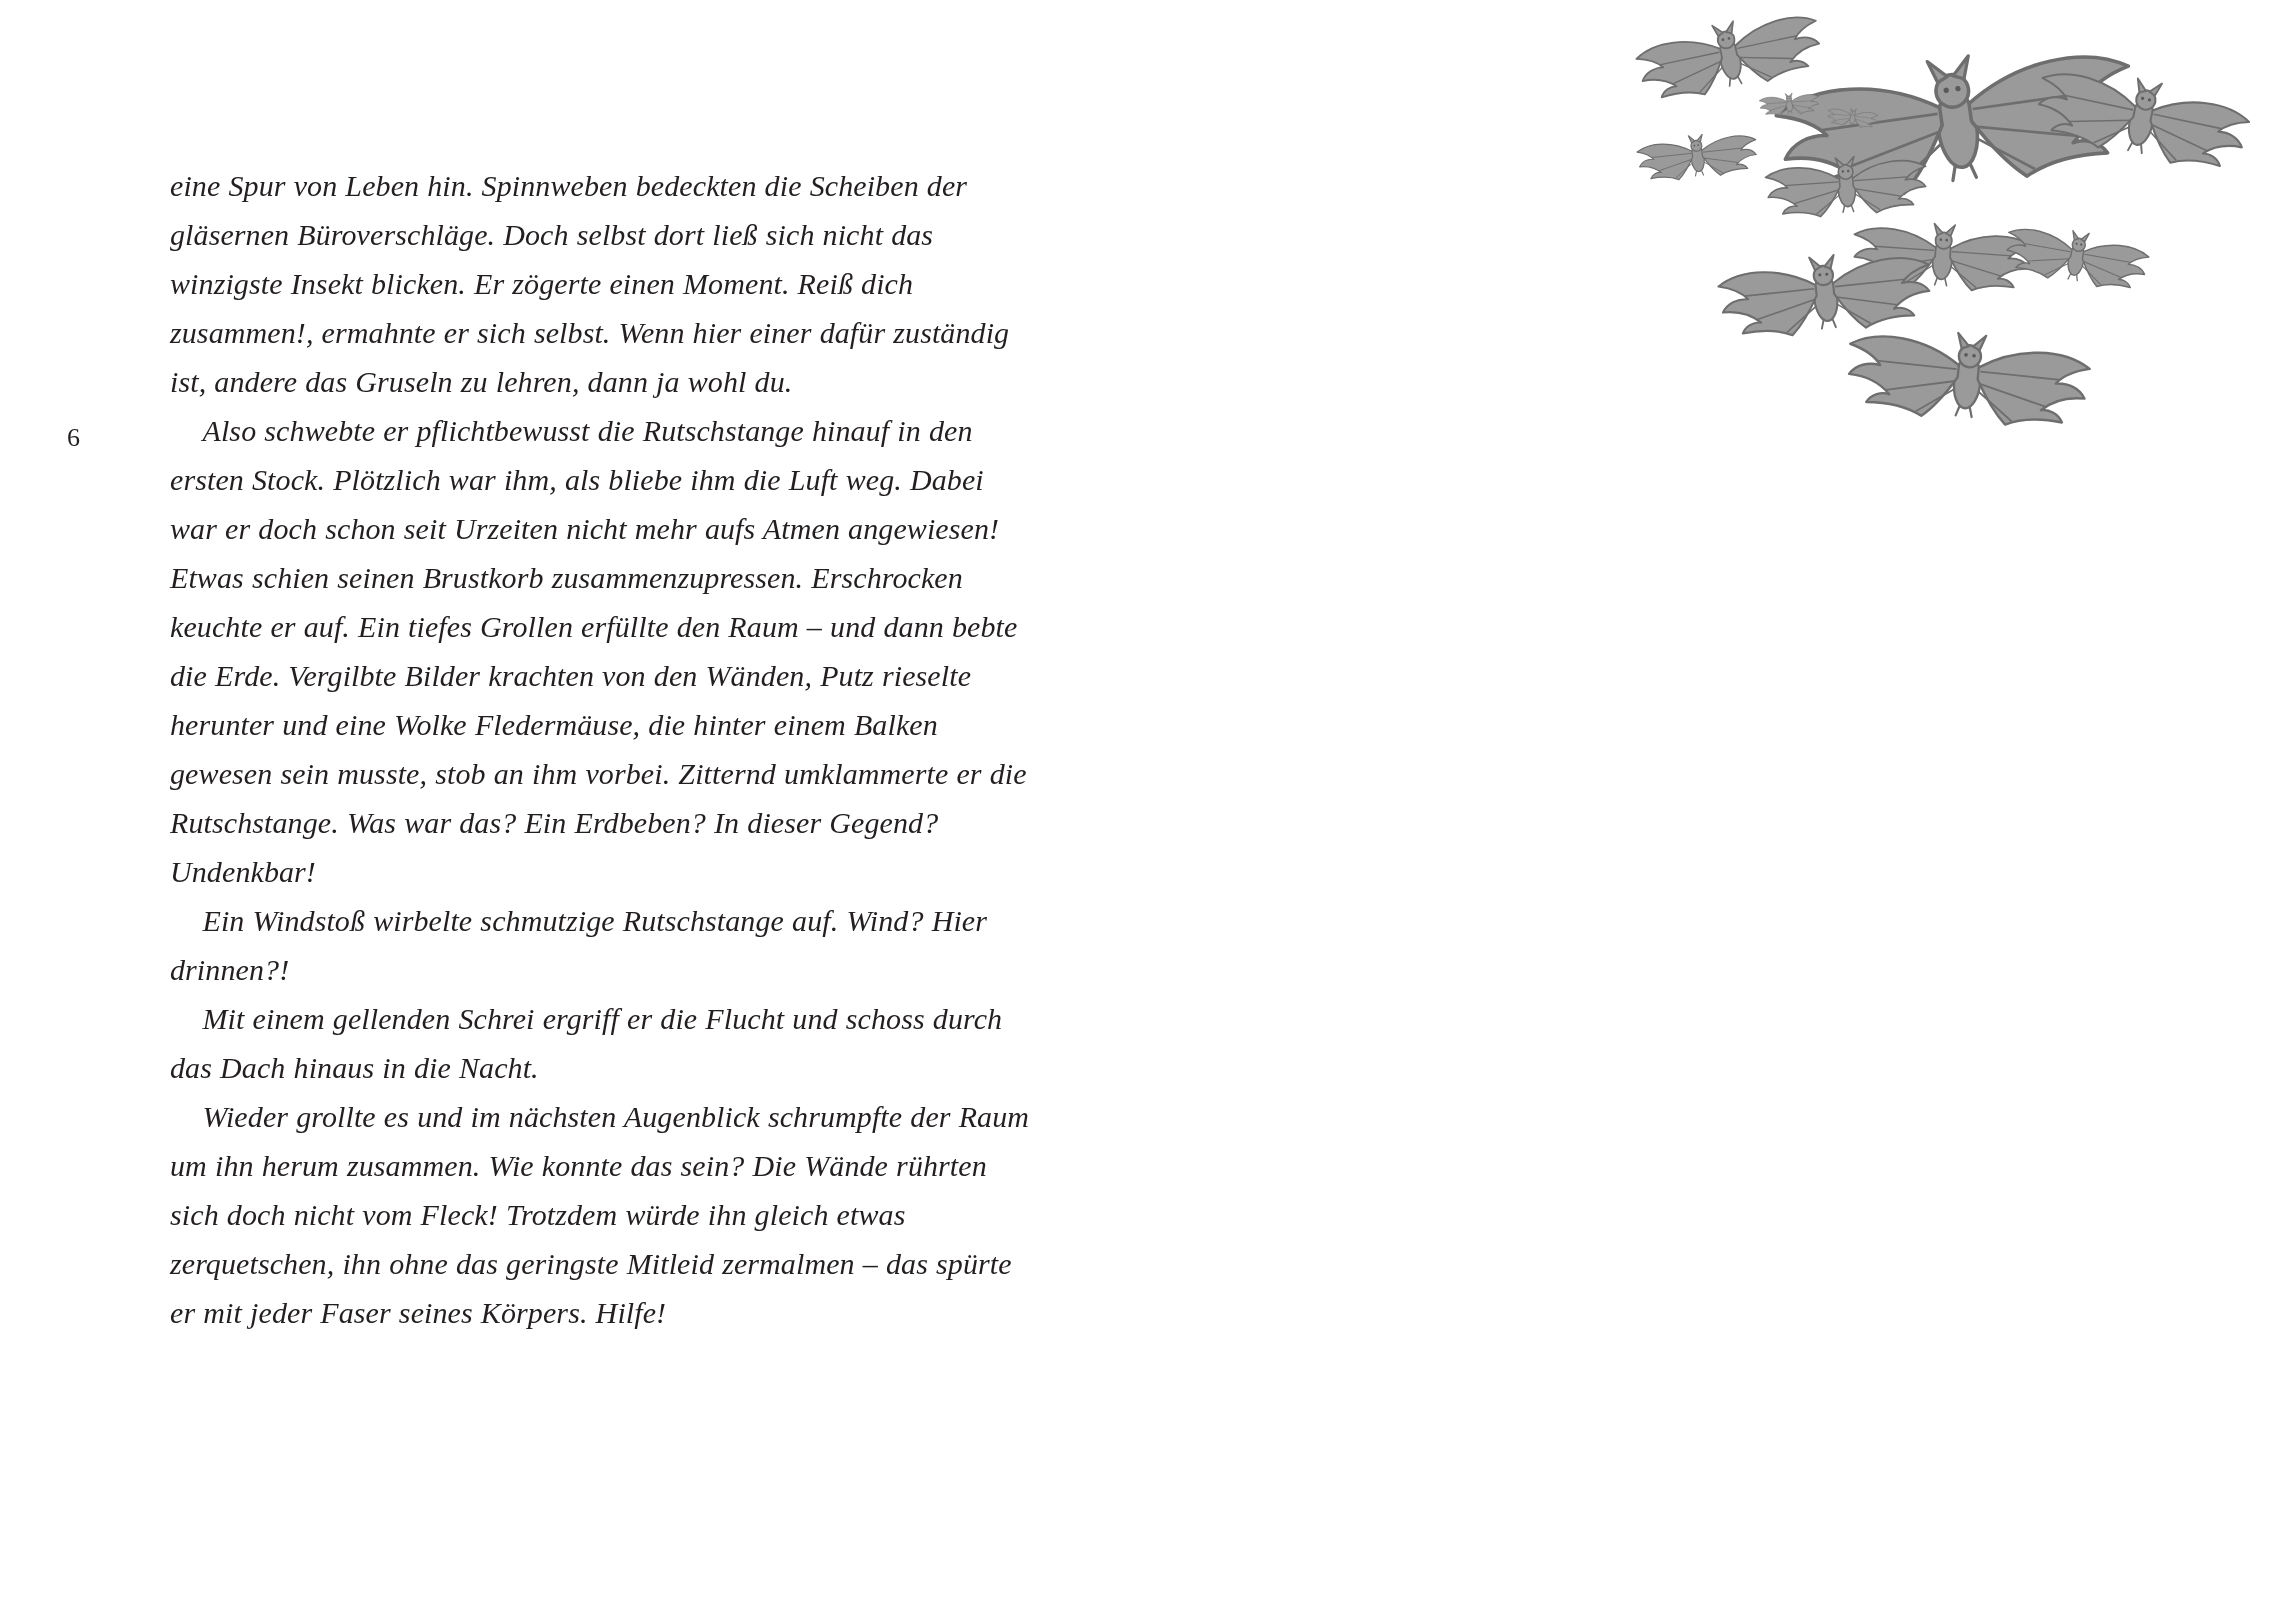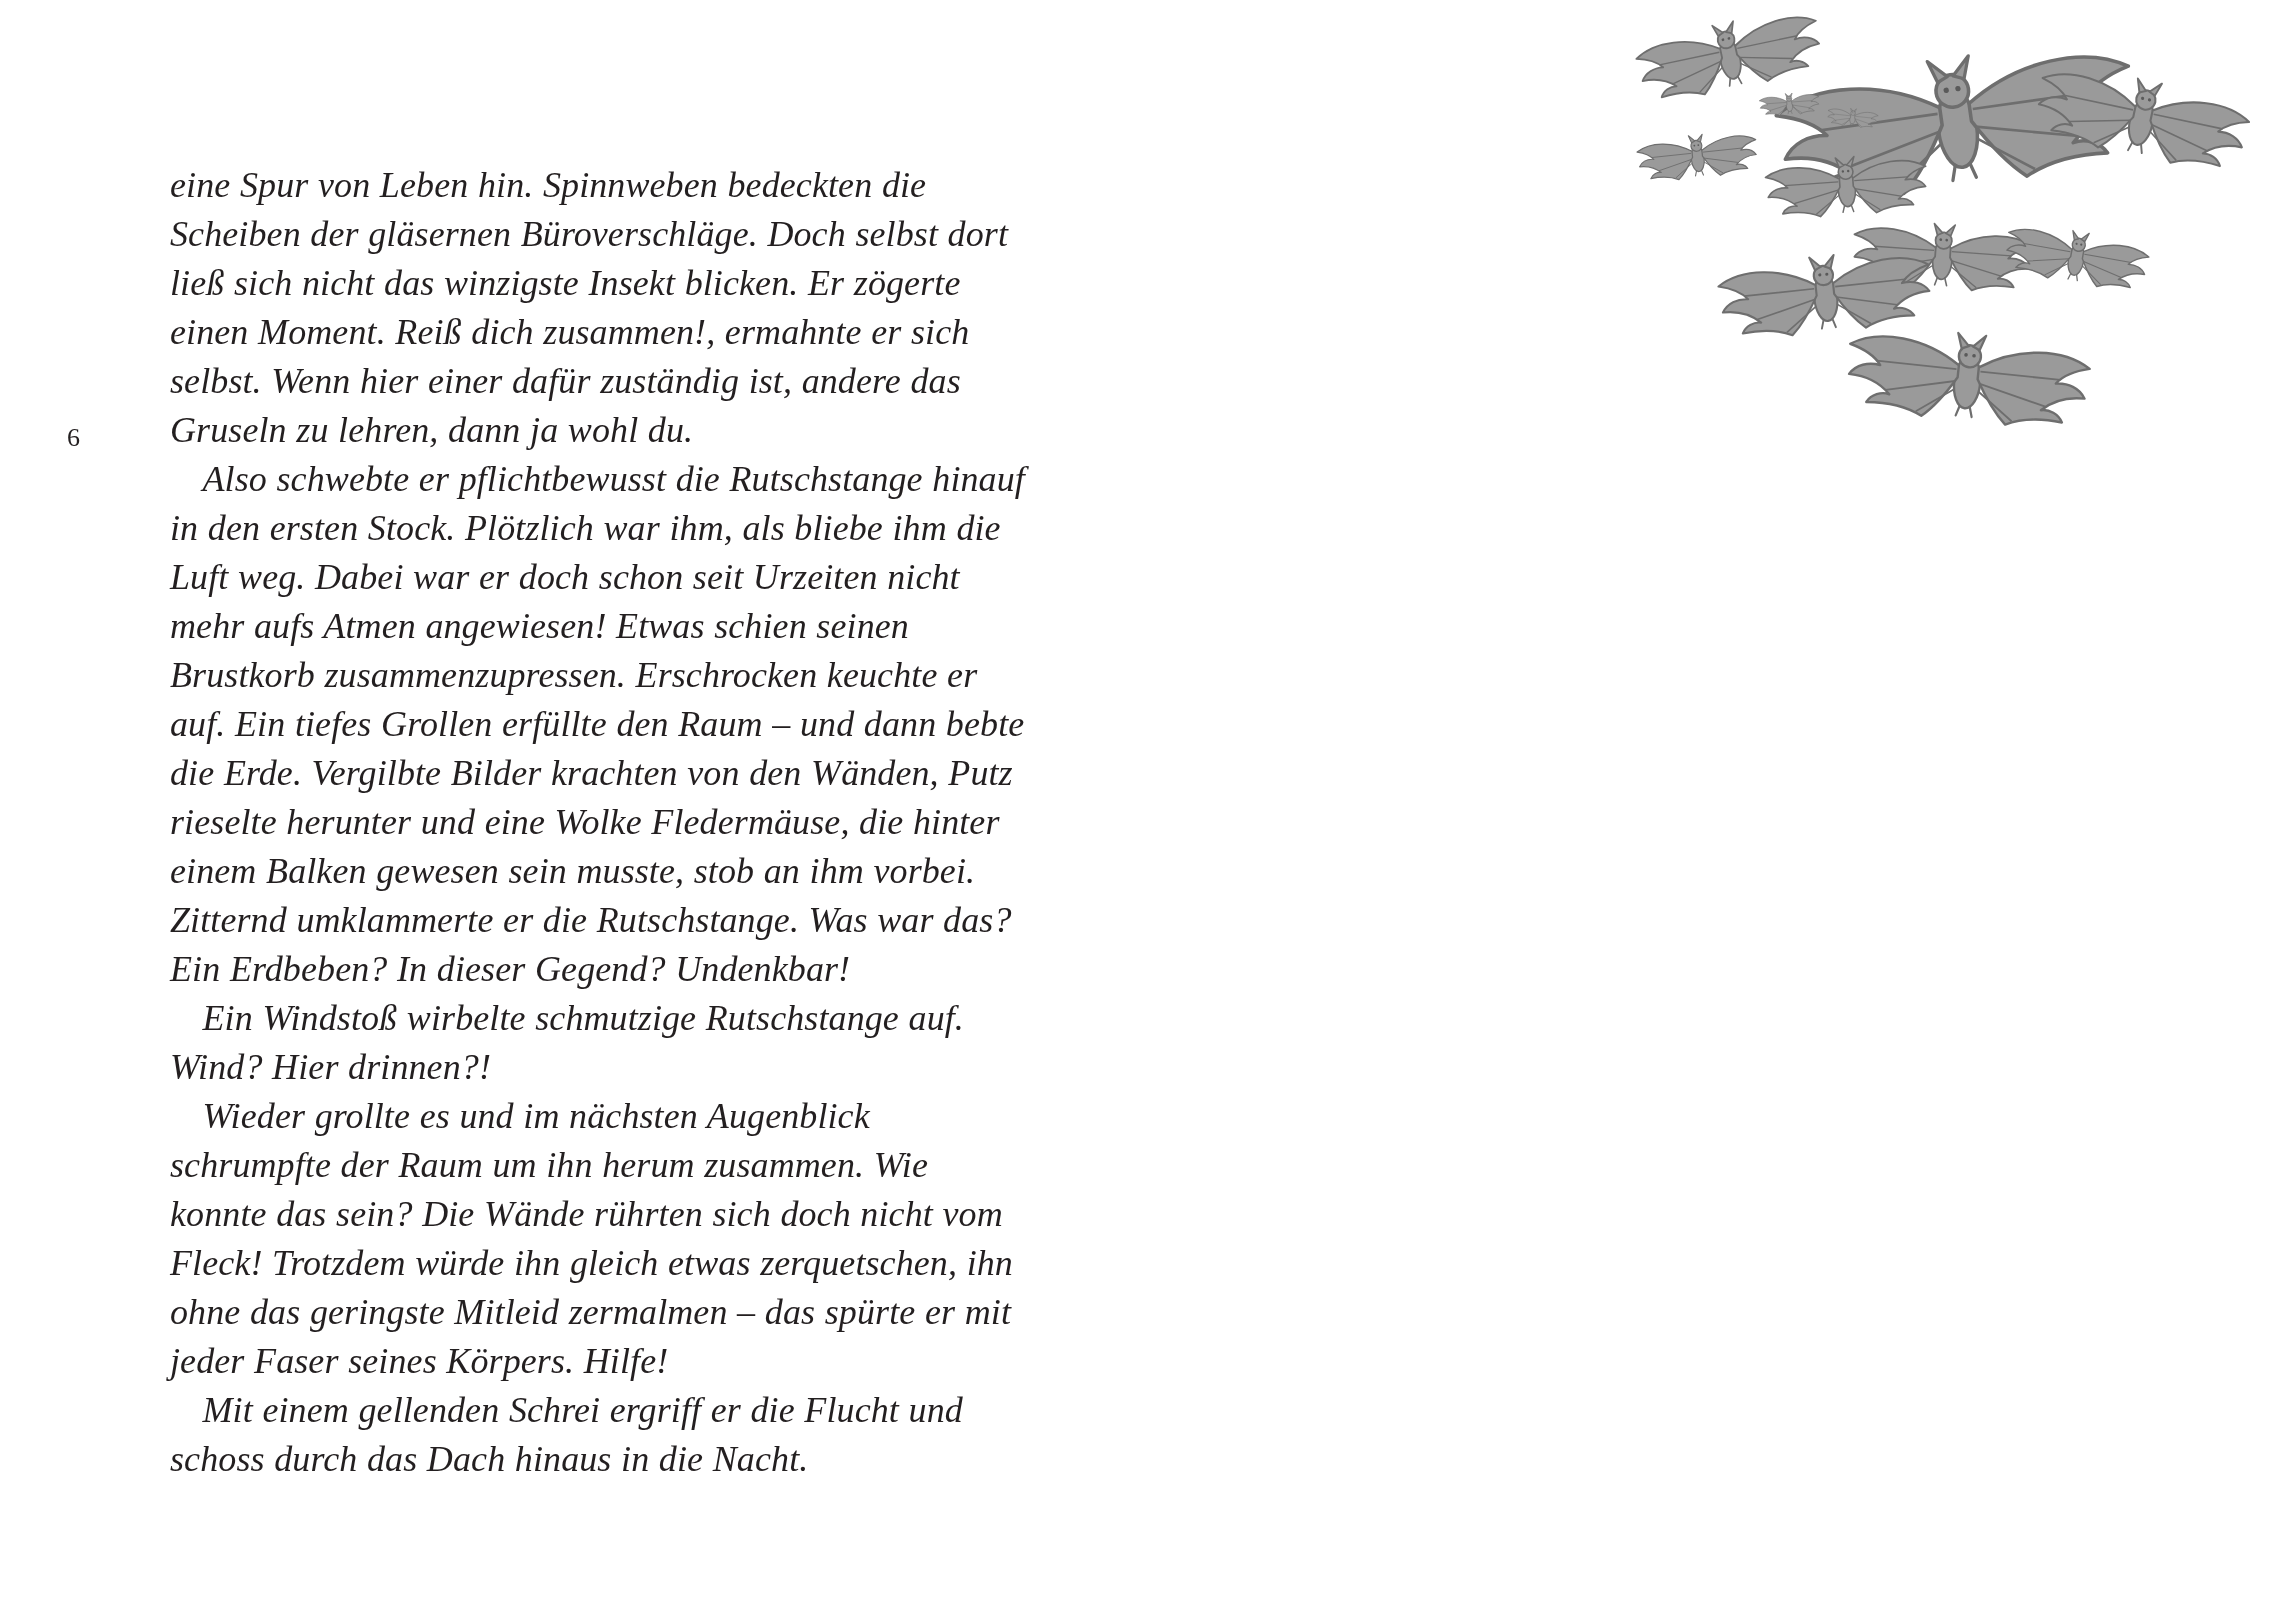--- a/index.html
+++ b/index.html
@@ -36,21 +36,21 @@
   .text-column {
     position: absolute;
     left: 170px;
     top: 161px;
     width: 860px;
   }
   .para {
     margin: 0;
     font-family: "Liberation Serif", serif;
     font-style: italic;
-    font-size: 36px;
+    font-size: 30px;
     line-height: 49px;
     color: #231f20;
     letter-spacing: 0.1px;
     word-spacing: 0.5px;
   }
   .para + .para {
     text-indent: 32.5px;
   }
 
   
@@ -71,22 +71,22 @@
 <body>
 
 <div class="page">
 
   <div class="page-number">6</div>
 
   <div class="text-column">
     <p class="para">eine Spur von Leben hin. Spinnweben bedeckten die Scheiben der gläsernen Büroverschläge. Doch selbst dort ließ sich nicht das winzigste Insekt blicken. Er zögerte einen Moment. Reiß dich zusammen!, ermahnte er sich selbst. Wenn hier einer dafür zuständig ist, andere das Gruseln zu lehren, dann ja wohl du.</p>
     <p class="para">Also schwebte er pflichtbewusst die Rutschstange hinauf in den ersten Stock. Plötzlich war ihm, als bliebe ihm die Luft weg. Dabei war er doch schon seit Urzeiten nicht mehr aufs Atmen angewiesen! Etwas schien seinen Brustkorb zusammenzupressen. Erschrocken keuchte er auf. Ein tiefes Grollen erfüllte den Raum – und dann bebte die Erde. Vergilbte Bilder krachten von den Wänden, Putz rieselte herunter und eine Wolke Fledermäuse, die hinter einem Balken gewesen sein musste, stob an ihm vorbei. Zitternd umklammerte er die Rutschstange. Was war das? Ein Erdbeben? In dieser Gegend? Undenkbar!</p>
     <p class="para">Ein Windstoß wirbelte schmutzige Rutschstange auf. Wind? Hier drinnen?!</p>
+    <p class="para">Mit einem gellenden Schrei ergriff er die Flucht und schoss durch das Dach hinaus in die Nacht.</p>
     <p class="para">Wieder grollte es und im nächsten Augenblick schrumpfte der Raum um ihn herum zusammen. Wie konnte das sein? Die Wände rührten sich doch nicht vom Fleck! Trotzdem würde ihn gleich etwas zerquetschen, ihn ohne das geringste Mitleid zermalmen – das spürte er mit jeder Faser seines Körpers. Hilfe!</p>
-    <p class="para">Mit einem gellenden Schrei ergriff er die Flucht und schoss durch das Dach hinaus in die Nacht.</p>
   </div>
 
   <div class="bats">
     <svg viewBox="0 0 720 700" xmlns="http://www.w3.org/2000/svg" aria-hidden="true">
       <defs>
         <g id="bat">
 
           <ellipse cx="0" cy="0" rx="13" ry="26" fill="#9a9a9a" stroke="#6e6e6e" stroke-width="2.4"></ellipse>
 
           <circle cx="0" cy="-26" r="11" fill="#9a9a9a" stroke="#6e6e6e" stroke-width="2.4"></circle>

